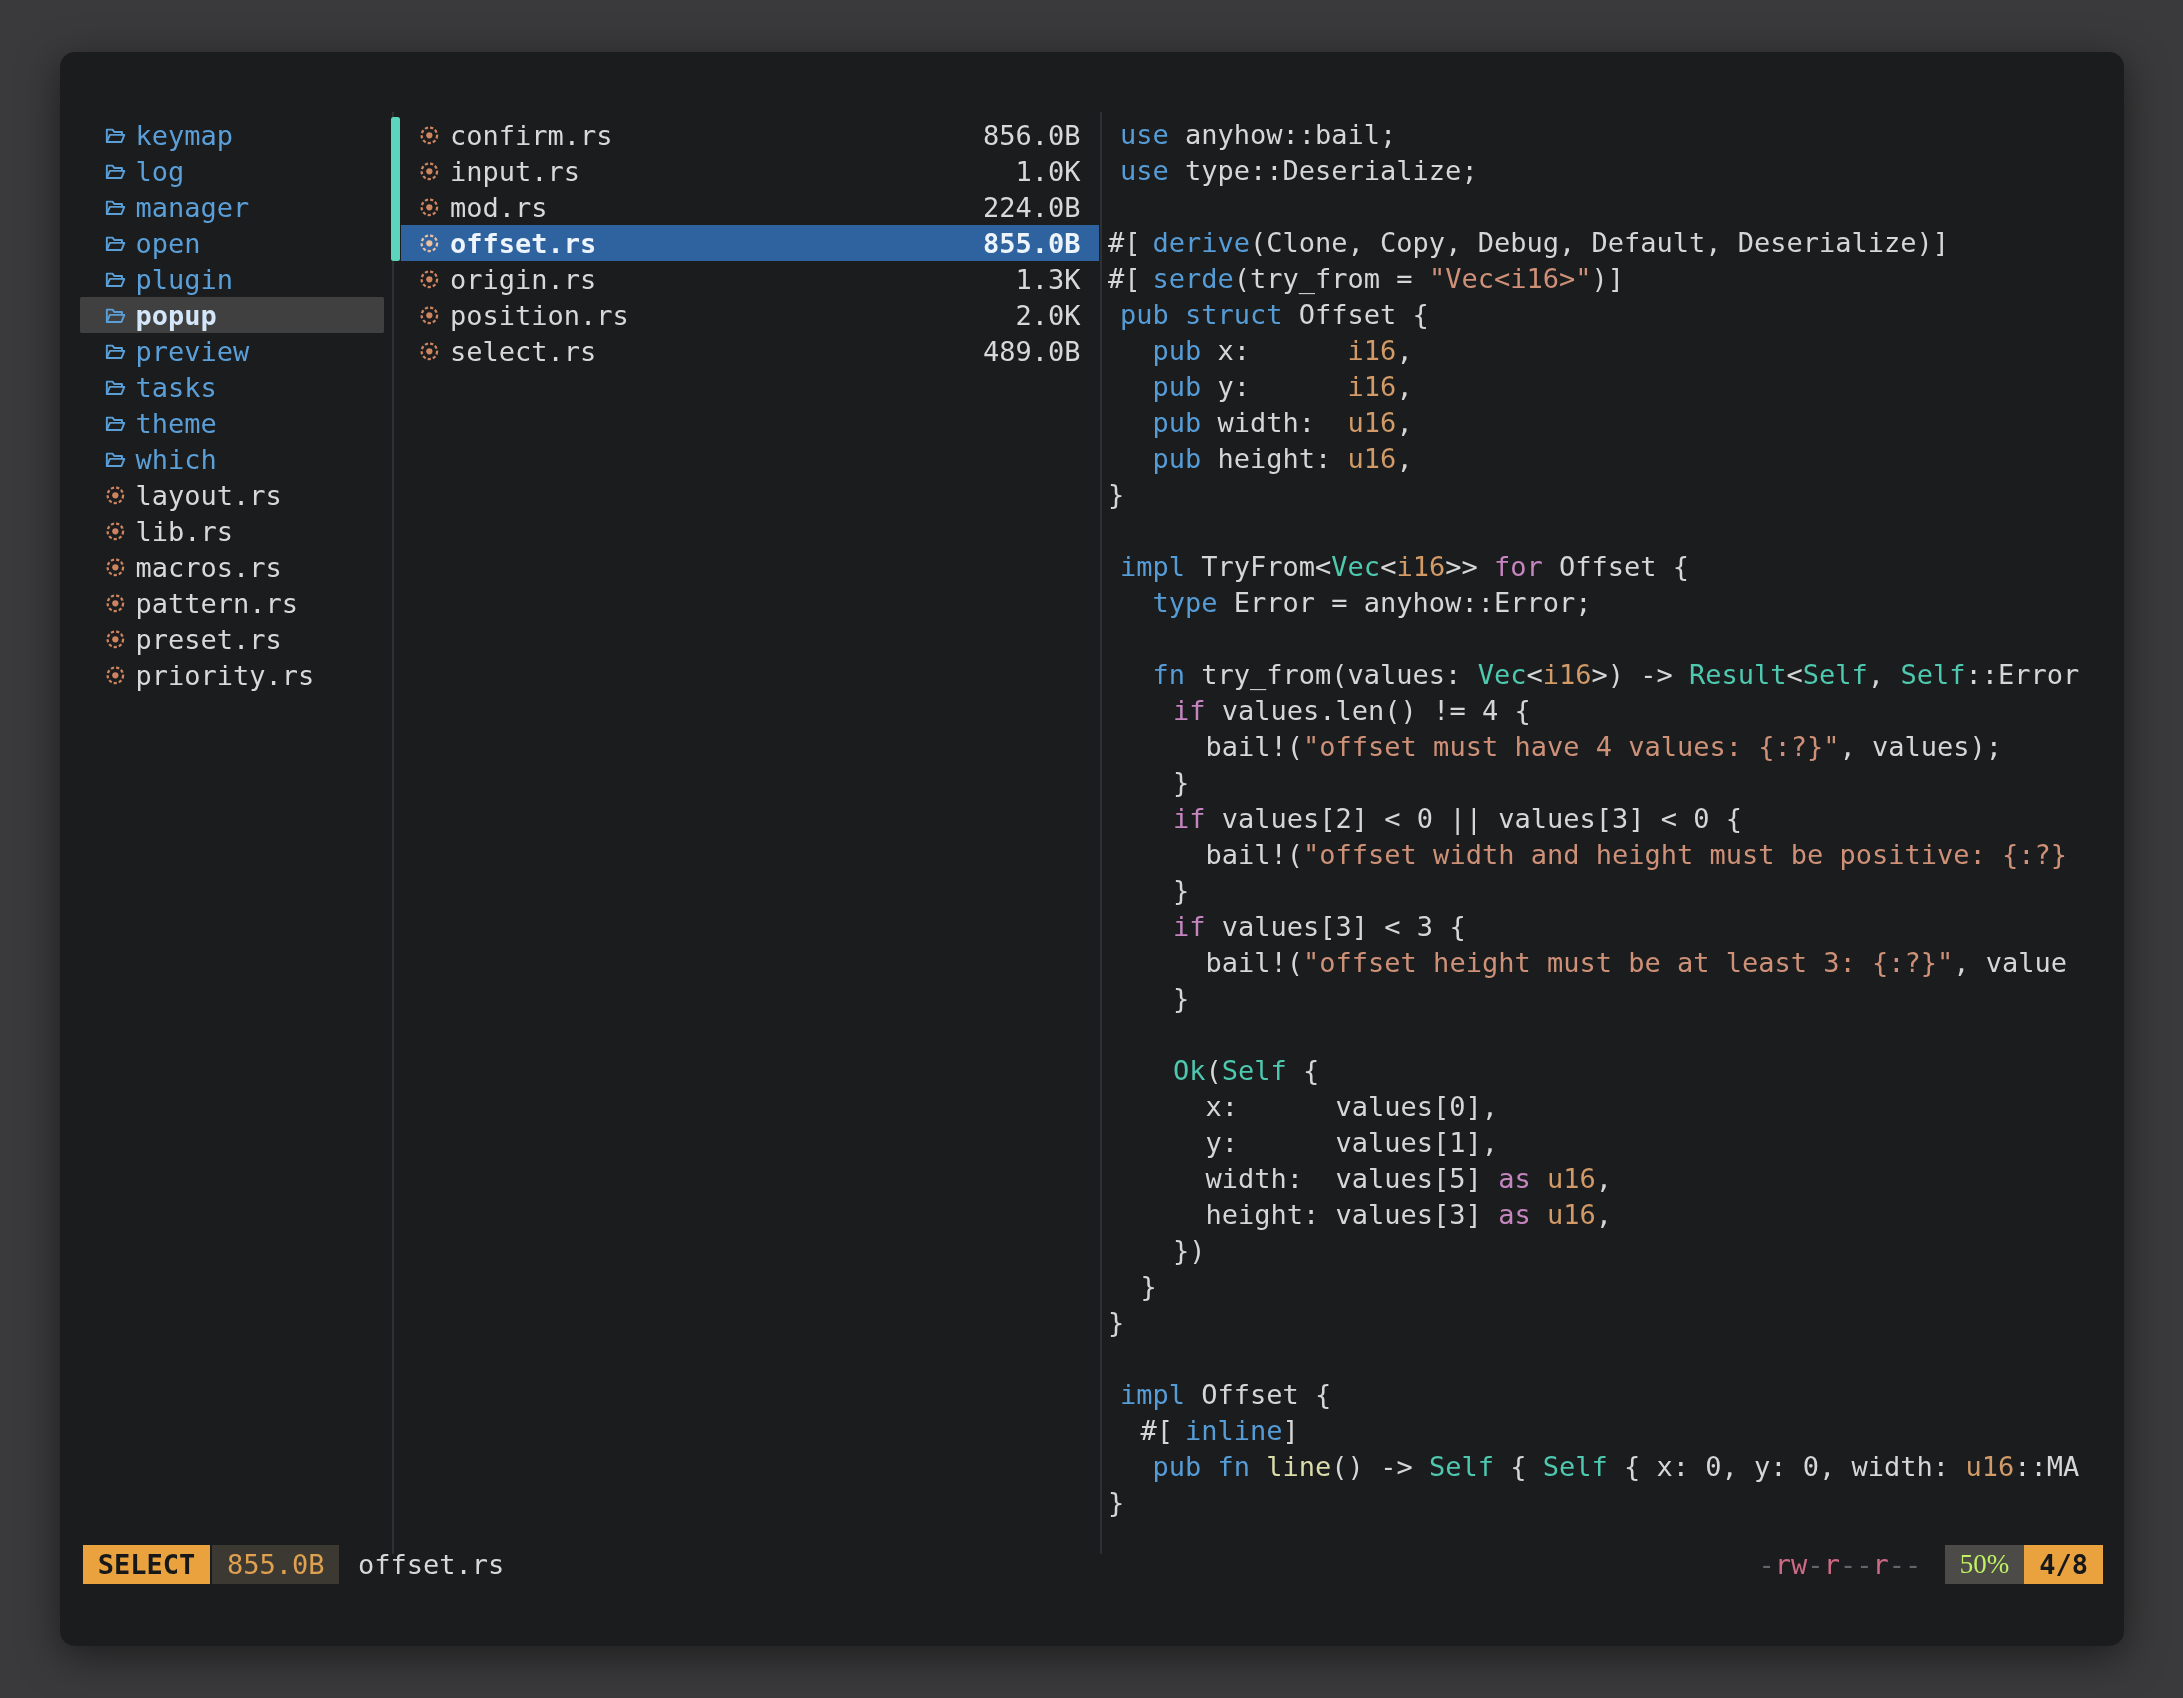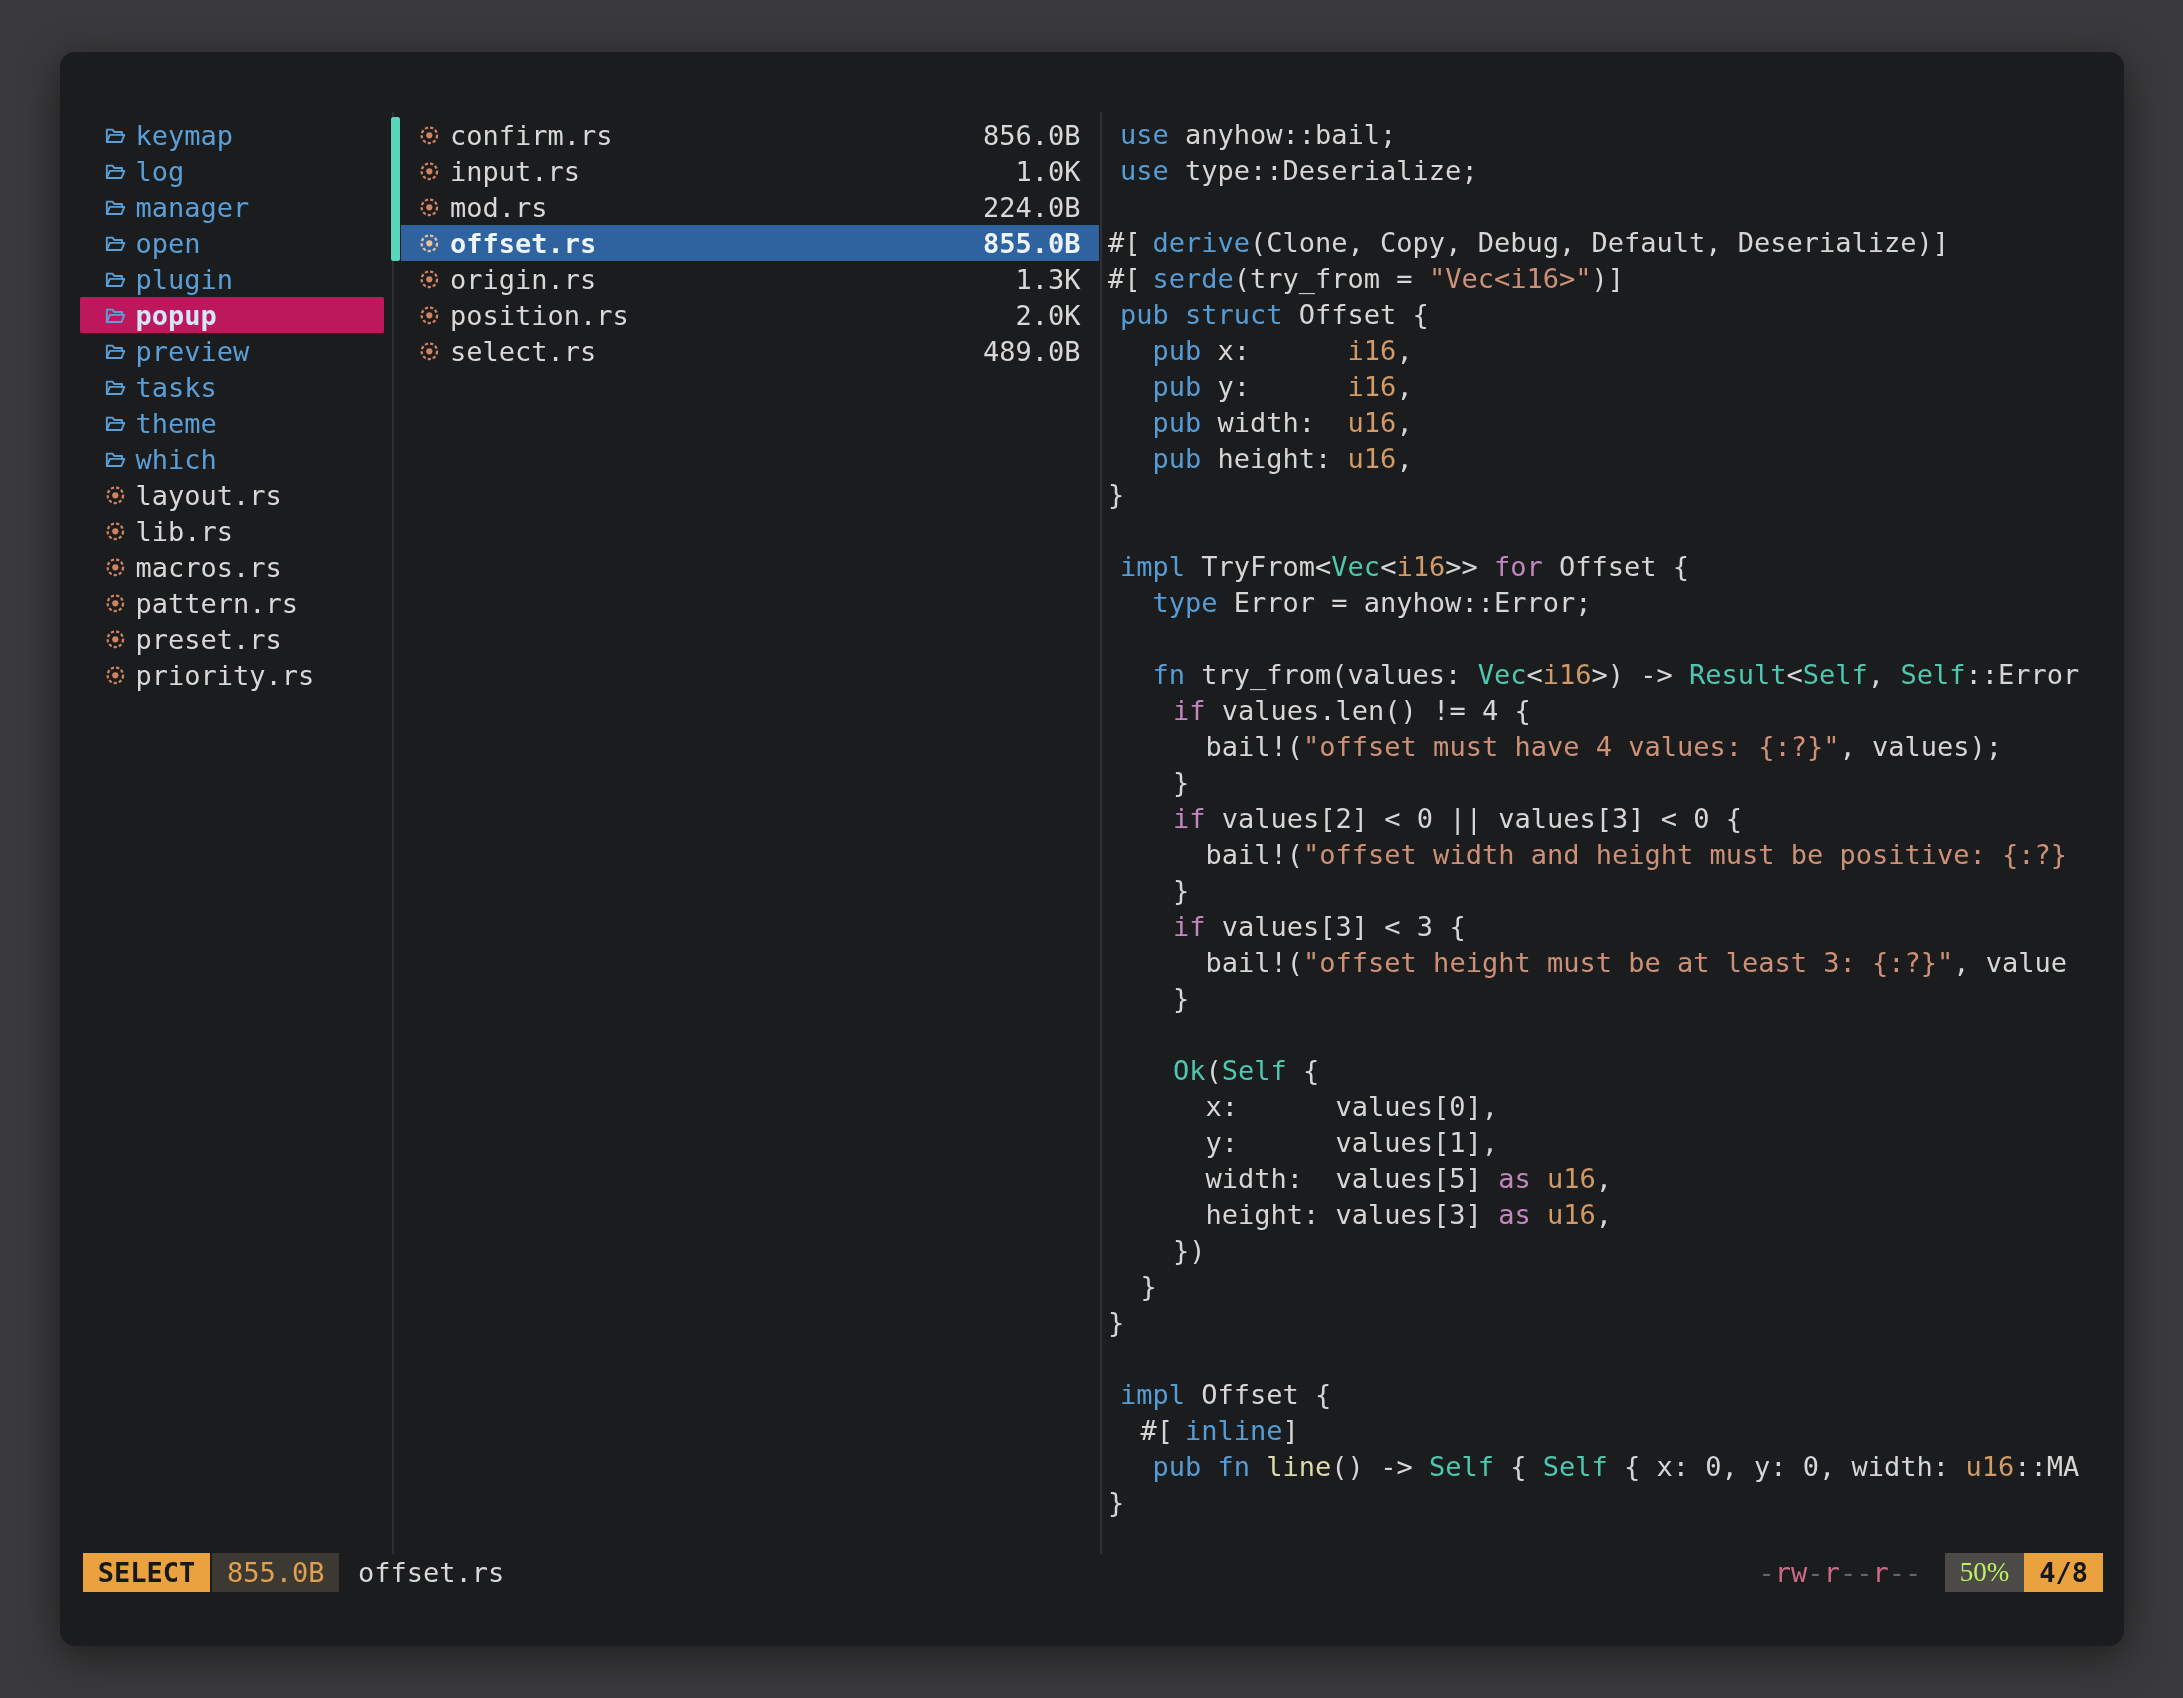--- a/index.html
+++ b/index.html
@@ -7,21 +7,21 @@
               font-family:"DejaVu Sans Mono", monospace; font-size:27px; }
 
   .window { position:absolute; left:60px; top:52px; width:2064px; height:1594px;
             background:#1b1c1e; border-radius:15px;
             box-shadow:0 10px 40px rgba(0,0,0,.5); }
 
   
   .sidebar { position:absolute; left:20px; top:65px; width:304px; }
   .srow { display:flex; align-items:center; height:36px; padding-left:23.5px;
           color:#d8d8d8; cursor:default; }
-  .ssel { background:#be185d; border-radius:1.7px; }
+  .ssel { background:#404040; border-radius:1.7px; }
   .ssel .lbl { color:#d4e7fa; font-weight:bold; }
   .icn { width:22.7px; height:22.7px; margin-right:9.2px; display:inline-flex; flex:none; }
   .icn svg { width:100%; height:100%; }
   .c-dir { color:#5b9fd8; }
   .c-rs  { color:#cf8460; }
   .c-dirtext { color:#5b9fd8; }
   .lbl, .fname { white-space:pre; }
 
   
   .sep { position:absolute; top:60px; bottom:92px; width:1.7px; background:#2e3036; }
@@ -45,21 +45,21 @@
   .cline { height:36px; line-height:36px; white-space:pre; color:#d6d6d6; }
   .tok-fg  { color:#d6d6d6; }
   .tok-kw  { color:#569cd6;margin-left:12px; }
   .tok-mag { color:#c586c0; }
   .tok-typ { color:#4ec9b0; }
   .tok-typ2{ color:#d19a66; }
   .tok-str { color:#ce9178; }
   .tok-fn  { color:#dcdcaa; }
 
   
-  .statusbar { position:absolute; left:22.7px; right:21px; bottom:54px; height:39px;
+  .statusbar { position:absolute; left:22.7px; right:21px; bottom:62px; height:39px;
                display:flex; align-items:center;justify-content:space-between; }
   .badge { height:39px; display:flex; align-items:center; padding:0 15px; }
   .mode { background:#e9a23e; color:#17181a; font-weight:bold; }
   .sizebadge { background:#3c3933; color:#dfa050; margin-left:1.7px; }
   .sb-filename { margin-left:18.5px; color:#d8d8d8; }
   .sb-right { margin-left:auto; display:flex; align-items:center; }
   .perm { margin-right:23.5px; white-space:pre; }
   .perm-dim { color:#64646b; }
   .perm-ch  { color:#ce6a85; }
   .pct { background:#4d4b47; color:#bef264;font-family:Liberation Serif, serif; }

